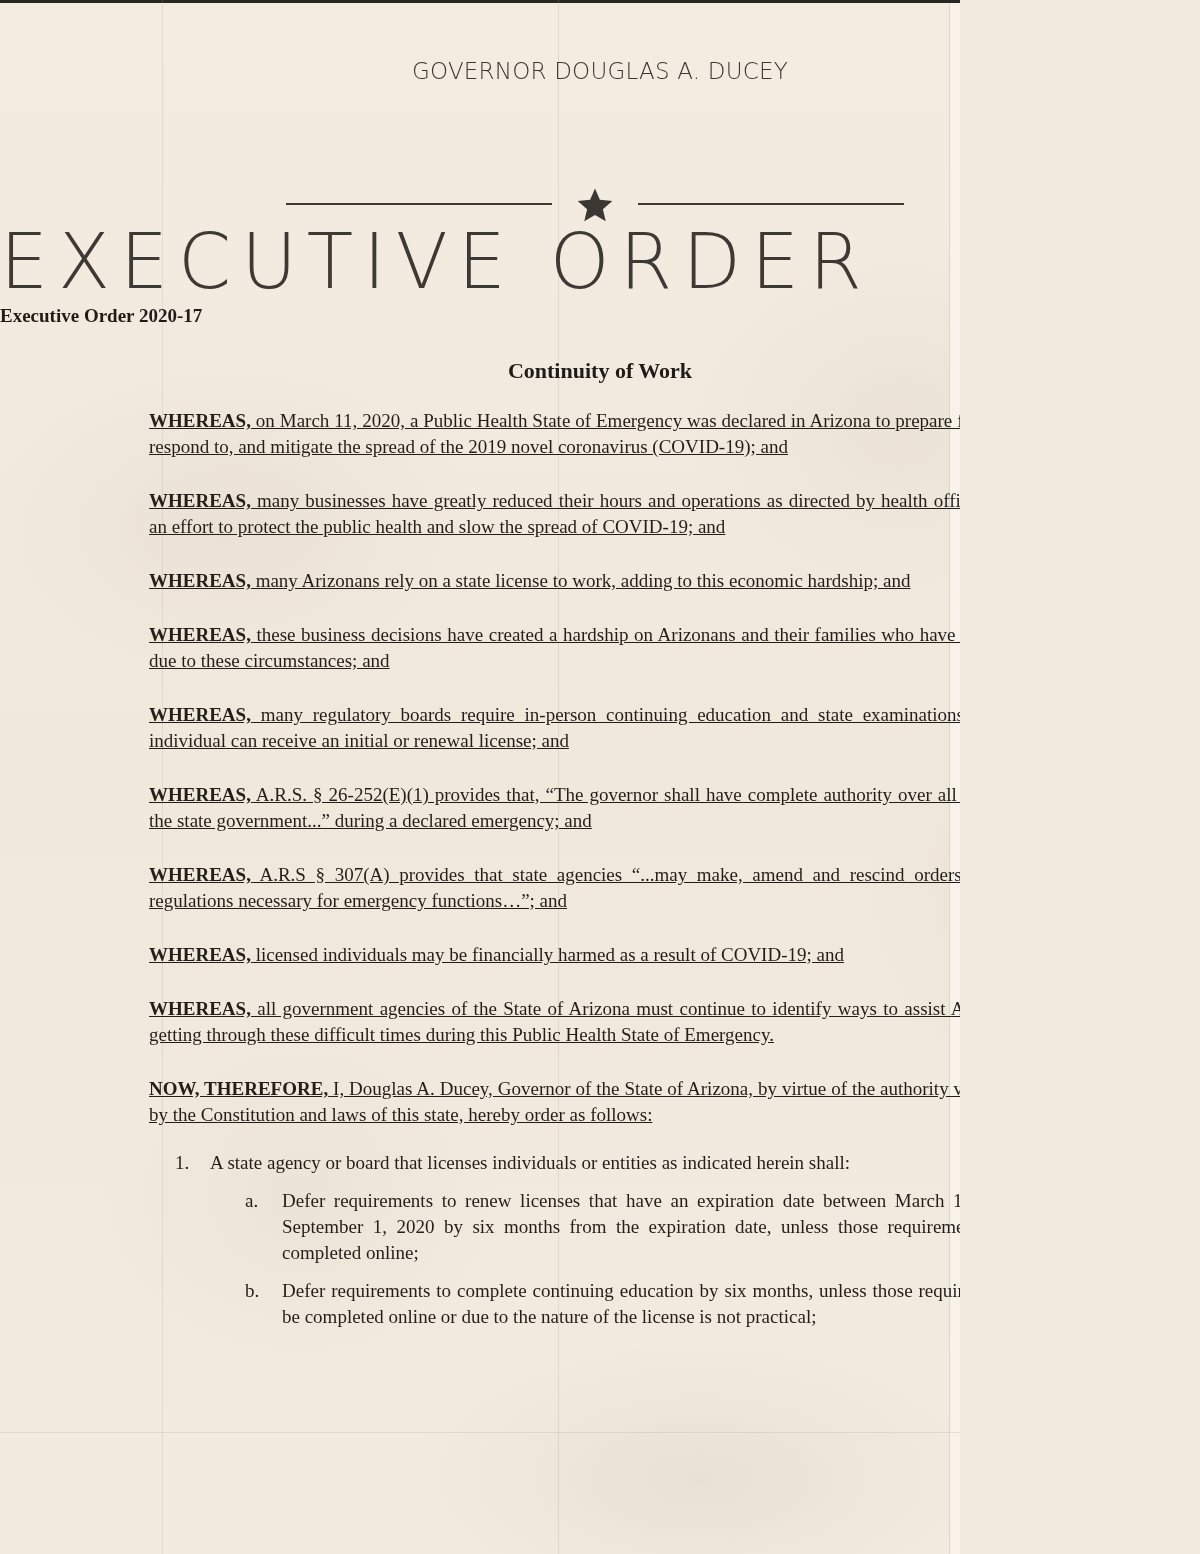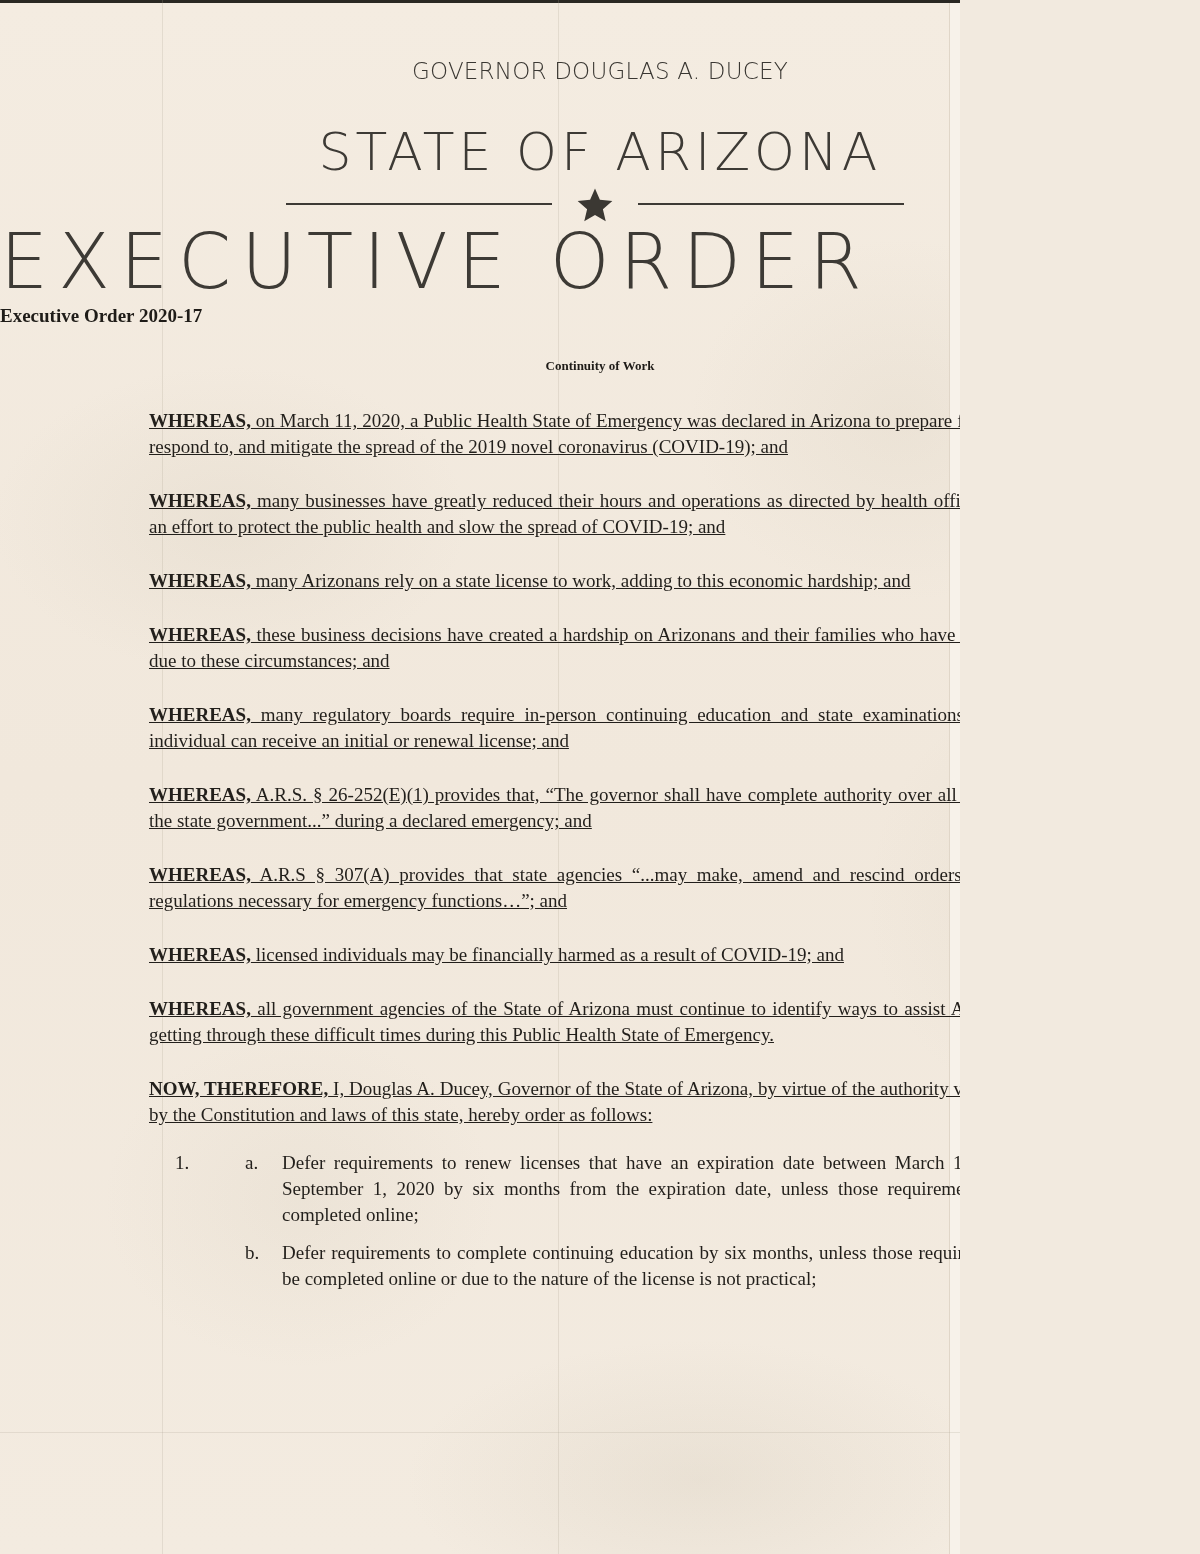--- a/index.html
+++ b/index.html
@@ -118,21 +118,21 @@
       font-size: 19px;
       font-weight: bold;
       color: #1f1c18;
     }
     .order-subtitle {
       position: absolute;
       top: 358px;
       left: 0;
       width: 1200px;
       text-align: center;
-      font-size: 13px;
+      font-size: 22px;
       font-weight: bold;
       color: #1f1c18;
     }
     .body-text {
       position: absolute;
       top: 408px;
       left: 140px;
       width: 910px;
     }
     .para {
@@ -194,21 +194,20 @@
 <div class="page">
   <div class="top-strip"></div>
   <div class="right-strip"></div>
 
   <div class="grid-v" style="left:162px"></div>
   <div class="grid-v" style="left:558px"></div>
   <div class="grid-v" style="left:1103px"></div>
   <div class="grid-h" style="top:1432px"></div>
 
   <div class="gov-name">GOVERNOR DOUGLAS A. DUCEY</div>
-  <div class="state-title">STATE OF ARIZONA</div>
 
   <div class="divider">
     <div class="line-left"></div>
     <svg class="star" viewBox="0 0 24 24">
       <path fill="currentColor" d="M12 1.5l3.09 7.26 7.86.68-5.96 5.17 1.79 7.69L12 18.27l-6.78 4.03 1.79-7.69L1.05 9.44l7.86-.68z"></path>
     </svg>
     <div class="line-right"></div>
   </div>
 
   <div class="exec-title">EXECUTIVE ORDER</div>
@@ -224,20 +223,21 @@
     <p class="para"><span class="lead">WHEREAS,</span><span> A.R.S. § 26-252(E)(1) provides that, “The governor shall have complete authority over all agencies of the state government...” during a declared emergency; and</span></p>
     <p class="para"><span class="lead">WHEREAS,</span><span> A.R.S § 307(A) provides that state agencies “...may make, amend and rescind orders, rules and regulations necessary for emergency functions…”; and</span></p>
     <p class="para"><span class="lead">WHEREAS,</span><span> licensed individuals may be financially harmed as a result of COVID-19; and</span></p>
     <p class="para"><span class="lead">WHEREAS,</span><span> all government agencies of the State of Arizona must continue to identify ways to assist Arizonans in getting through these difficult times during this Public Health State of Emergency.</span></p>
 
     <p class="para"><span class="lead">NOW, THEREFORE,</span><span> I, Douglas A. Ducey, Governor of the State of Arizona, by virtue of the authority vested in me by the Constitution and laws of this state, hereby order as follows:</span></p>
 
     <ol class="order-list">
       <li class="order-item">
         <span class="num">1.</span>
+        <span>A state agency or board that licenses individuals or entities as indicated herein shall:</span>
         <ul class="sub-list">
           <li class="sub-item">
             <span class="letter">a.</span>
             <span class="sub-text">Defer requirements to renew licenses that have an expiration date between March 1, 2020 and September 1, 2020 by six months from the expiration date, unless those requirements can be completed online;</span>
           </li>
           <li class="sub-item">
             <span class="letter">b.</span>
             <span class="sub-text">Defer requirements to complete continuing education by six months, unless those requirements can be completed online or due to the nature of the license is not practical;</span>
           </li>
         </ul>

